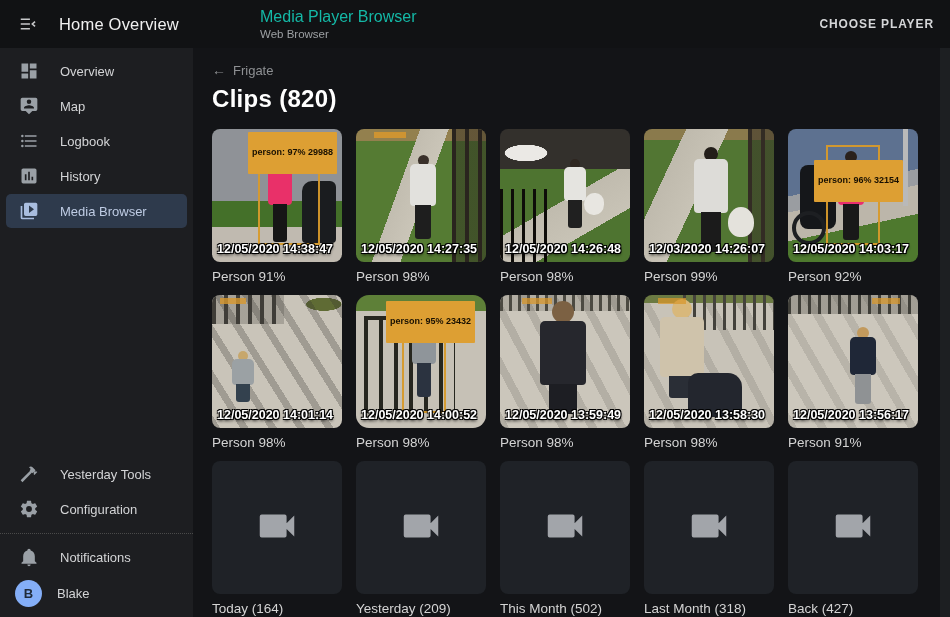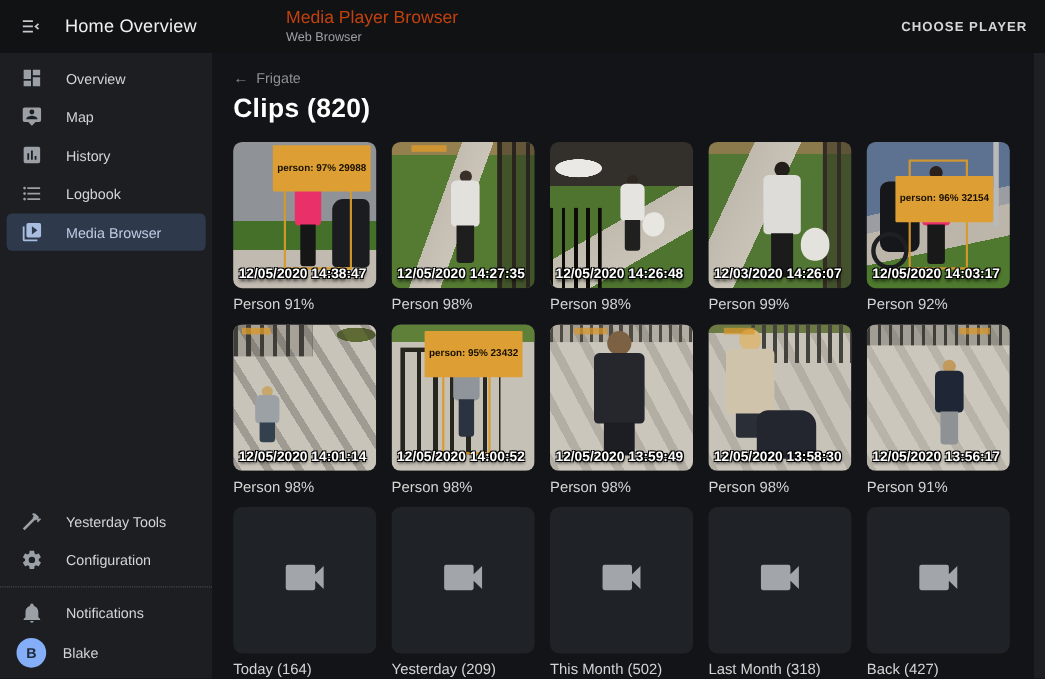--- a/index.html
+++ b/index.html
@@ -7,21 +7,21 @@
     font-family:"Liberation Sans","DejaVu Sans",sans-serif; }
   .app { display:grid; width:950px; height:617px;
     grid-template-rows:48px 1fr; grid-template-columns:193px 1fr; }
 
   
   .hdr { grid-column:1/3; background:#111214; display:flex; align-items:center; position:relative; z-index:5; }
   .toggle-btn { background:none;border:none;color:#c7c8ca;margin-left:18px;width:24px;height:24px;cursor:pointer;padding:0; }
   .toggle-btn svg{width:22px;height:22px;display:block;}
   .app-title { margin-left:17px; font-size:16.5px; color:#f0f0f0; letter-spacing:.2px; }
   .hdr-title { position:absolute; left:260px; top:7px; line-height:1.25; }
-  .hdr-title .t1 { font-size:16px; color:#c2410c; }
+  .hdr-title .t1 { font-size:16px; color:#14b8a6; }
   .hdr-title .t2 { font-size:11.5px; color:#9da0a3; }
   .choose-player { margin-left:auto; margin-right:16px; background:none; border:none; cursor:pointer;
     color:#d5d6d8; font-size:12px; font-weight:700; letter-spacing:.9px; font-family:inherit; }
 
   
   .sidebar { background:#1d1e21; display:flex; flex-direction:column; padding:5px 0 6px; overflow:hidden; }
   .nav-item { display:flex; align-items:center; height:34px; margin:1px 6px; padding:0 8px 0 12px;
     border-radius:5px; cursor:pointer; color:#d3d4d6; font-size:13px; font-weight:500; }
   .nav-icon { width:21px; height:21px; color:#9aa0a6; margin-right:21px; display:flex; align-items:center; justify-content:center; flex:none; }
   .nav-icon svg { width:20px; height:20px; display:block; }
@@ -105,21 +105,21 @@
     repeating-linear-gradient(58deg, rgba(52,50,46,.28) 0 7px, rgba(0,0,0,0) 7px 24px),
     radial-gradient(ellipse 30px 11px at 86% 7%, #5f6b34 0 58%, rgba(0,0,0,0) 60%),
     linear-gradient(180deg,#c9c4b9 0 100%); }
   .s6 .thumb::before { content:''; left:0; top:0; width:55%; height:22%;
     background:repeating-linear-gradient(90deg,#3f3d38 0 4px,rgba(62,60,55,.25) 4px 12px); }
   .s6 .thumb::after { content:''; top:3px; left:8px; width:26px; height:6px; background:rgba(216,152,46,.8); z-index:4; }
   .s6 { --x:20px;--y:56px;--w:22px;--hw:10px;--hair:#c7a76c;--shirt:#9ba1a4;--th:26px;--lh:18px;--pants:#33414e; }
 
   .s7 .thumb { background:
     linear-gradient(180deg,#5e8038 0 12%, rgba(0,0,0,0) 12%),
-    linear-gradient(180deg,#c6c1b6 0 100%); }
+    linear-gradient(180deg,#c6c1b6 0 100%); border-radius: 13px; }
   .s7 .thumb::before { content:''; left:6%; top:16%; width:70%; height:70%; border-top:4px solid #26261f;
     background:repeating-linear-gradient(90deg,#26261f 0 4px,rgba(0,0,0,0) 4px 15px); }
   .s7 { --x:56px;--y:24px;--w:24px;--hw:11px;--hair:#b8904f;--shirt:#8f959a;--th:36px;--lh:34px;--pants:#2b3340; }
   .s7 .detect-box { left:46px; top:12px; width:44px; height:106px; }
   .s7 .detect-chip { left:30px; top:6px; }
 
   .s8 .thumb { background:
     repeating-linear-gradient(62deg, rgba(70,68,62,.18) 0 8px, rgba(0,0,0,0) 8px 26px),
     linear-gradient(180deg,#cbc6bb 0 100%); }
   .s8 .thumb::before { content:''; left:0; top:0; width:100%; height:12%;
@@ -181,32 +181,32 @@
     <span class="nav-icon">
             <svg viewBox="0 0 24 24">
               <path fill="currentColor" d="M20,2H4A2,2 0 0,0 2,4V16A2,2 0 0,0 4,18H8L12,22L16,18H20A2,2 0 0,0 22,16V4A2,2 0 0,0 20,2M12,4.3A2.7,2.7 0 0,1 14.7,7A2.7,2.7 0 0,1 12,9.7A2.7,2.7 0 0,1 9.3,7A2.7,2.7 0 0,1 12,4.3M18,15H6V14.1C6,12.1 10,11 12,11C14,11 18,12.1 18,14.1V15Z"></path>
             </svg>
           </span>
     <span class="nav-label">Map</span>
   </div>
         <div class="nav-item">
     <span class="nav-icon">
             <svg viewBox="0 0 24 24">
+              <path fill="currentColor" d="M7,5H21V7H7V5M7,13V11H21V13H7M4,4.5A1.5,1.5 0 0,1 5.5,6A1.5,1.5 0 0,1 4,7.5A1.5,1.5 0 0,1 2.5,6A1.5,1.5 0 0,1 4,4.5M4,10.5A1.5,1.5 0 0,1 5.5,12A1.5,1.5 0 0,1 4,13.5A1.5,1.5 0 0,1 2.5,12A1.5,1.5 0 0,1 4,10.5M7,19V17H21V19H7M4,16.5A1.5,1.5 0 0,1 5.5,18A1.5,1.5 0 0,1 4,19.5A1.5,1.5 0 0,1 2.5,18A1.5,1.5 0 0,1 4,16.5Z"></path>
+            </svg>
+          </span>
+    <span class="nav-label">Logbook</span>
+  </div>
+        <div class="nav-item">
+    <span class="nav-icon">
+            <svg viewBox="0 0 24 24">
               <path fill="currentColor" d="M17,17H15V13H17M13,17H11V7H13M9,17H7V10H9M19,3H5C3.89,3 3,3.9 3,5V19A2,2 0 0,0 5,21H19A2,2 0 0,0 21,19V5C21,3.89 20.1,3 19,3Z"></path>
             </svg>
           </span>
     <span class="nav-label">History</span>
-  </div>
-        <div class="nav-item">
-    <span class="nav-icon">
-            <svg viewBox="0 0 24 24">
-              <path fill="currentColor" d="M7,5H21V7H7V5M7,13V11H21V13H7M4,4.5A1.5,1.5 0 0,1 5.5,6A1.5,1.5 0 0,1 4,7.5A1.5,1.5 0 0,1 2.5,6A1.5,1.5 0 0,1 4,4.5M4,10.5A1.5,1.5 0 0,1 5.5,12A1.5,1.5 0 0,1 4,13.5A1.5,1.5 0 0,1 2.5,12A1.5,1.5 0 0,1 4,10.5M7,19V17H21V19H7M4,16.5A1.5,1.5 0 0,1 5.5,18A1.5,1.5 0 0,1 4,19.5A1.5,1.5 0 0,1 2.5,18A1.5,1.5 0 0,1 4,16.5Z"></path>
-            </svg>
-          </span>
-    <span class="nav-label">Logbook</span>
   </div>
         <div class="nav-item selected">
     <span class="nav-icon">
             <svg viewBox="0 0 24 24">
               <path fill="currentColor" d="M4,6H2V20A2,2 0 0,0 4,22H18V20H4V6M20,2H8A2,2 0 0,0 6,4V16A2,2 0 0,0 8,18H20A2,2 0 0,0 22,16V4A2,2 0 0,0 20,2M12,14.5V5.5L18,10L12,14.5Z"></path>
             </svg>
           </span>
     <span class="nav-label">Media Browser</span>
   </div>
       </nav>

